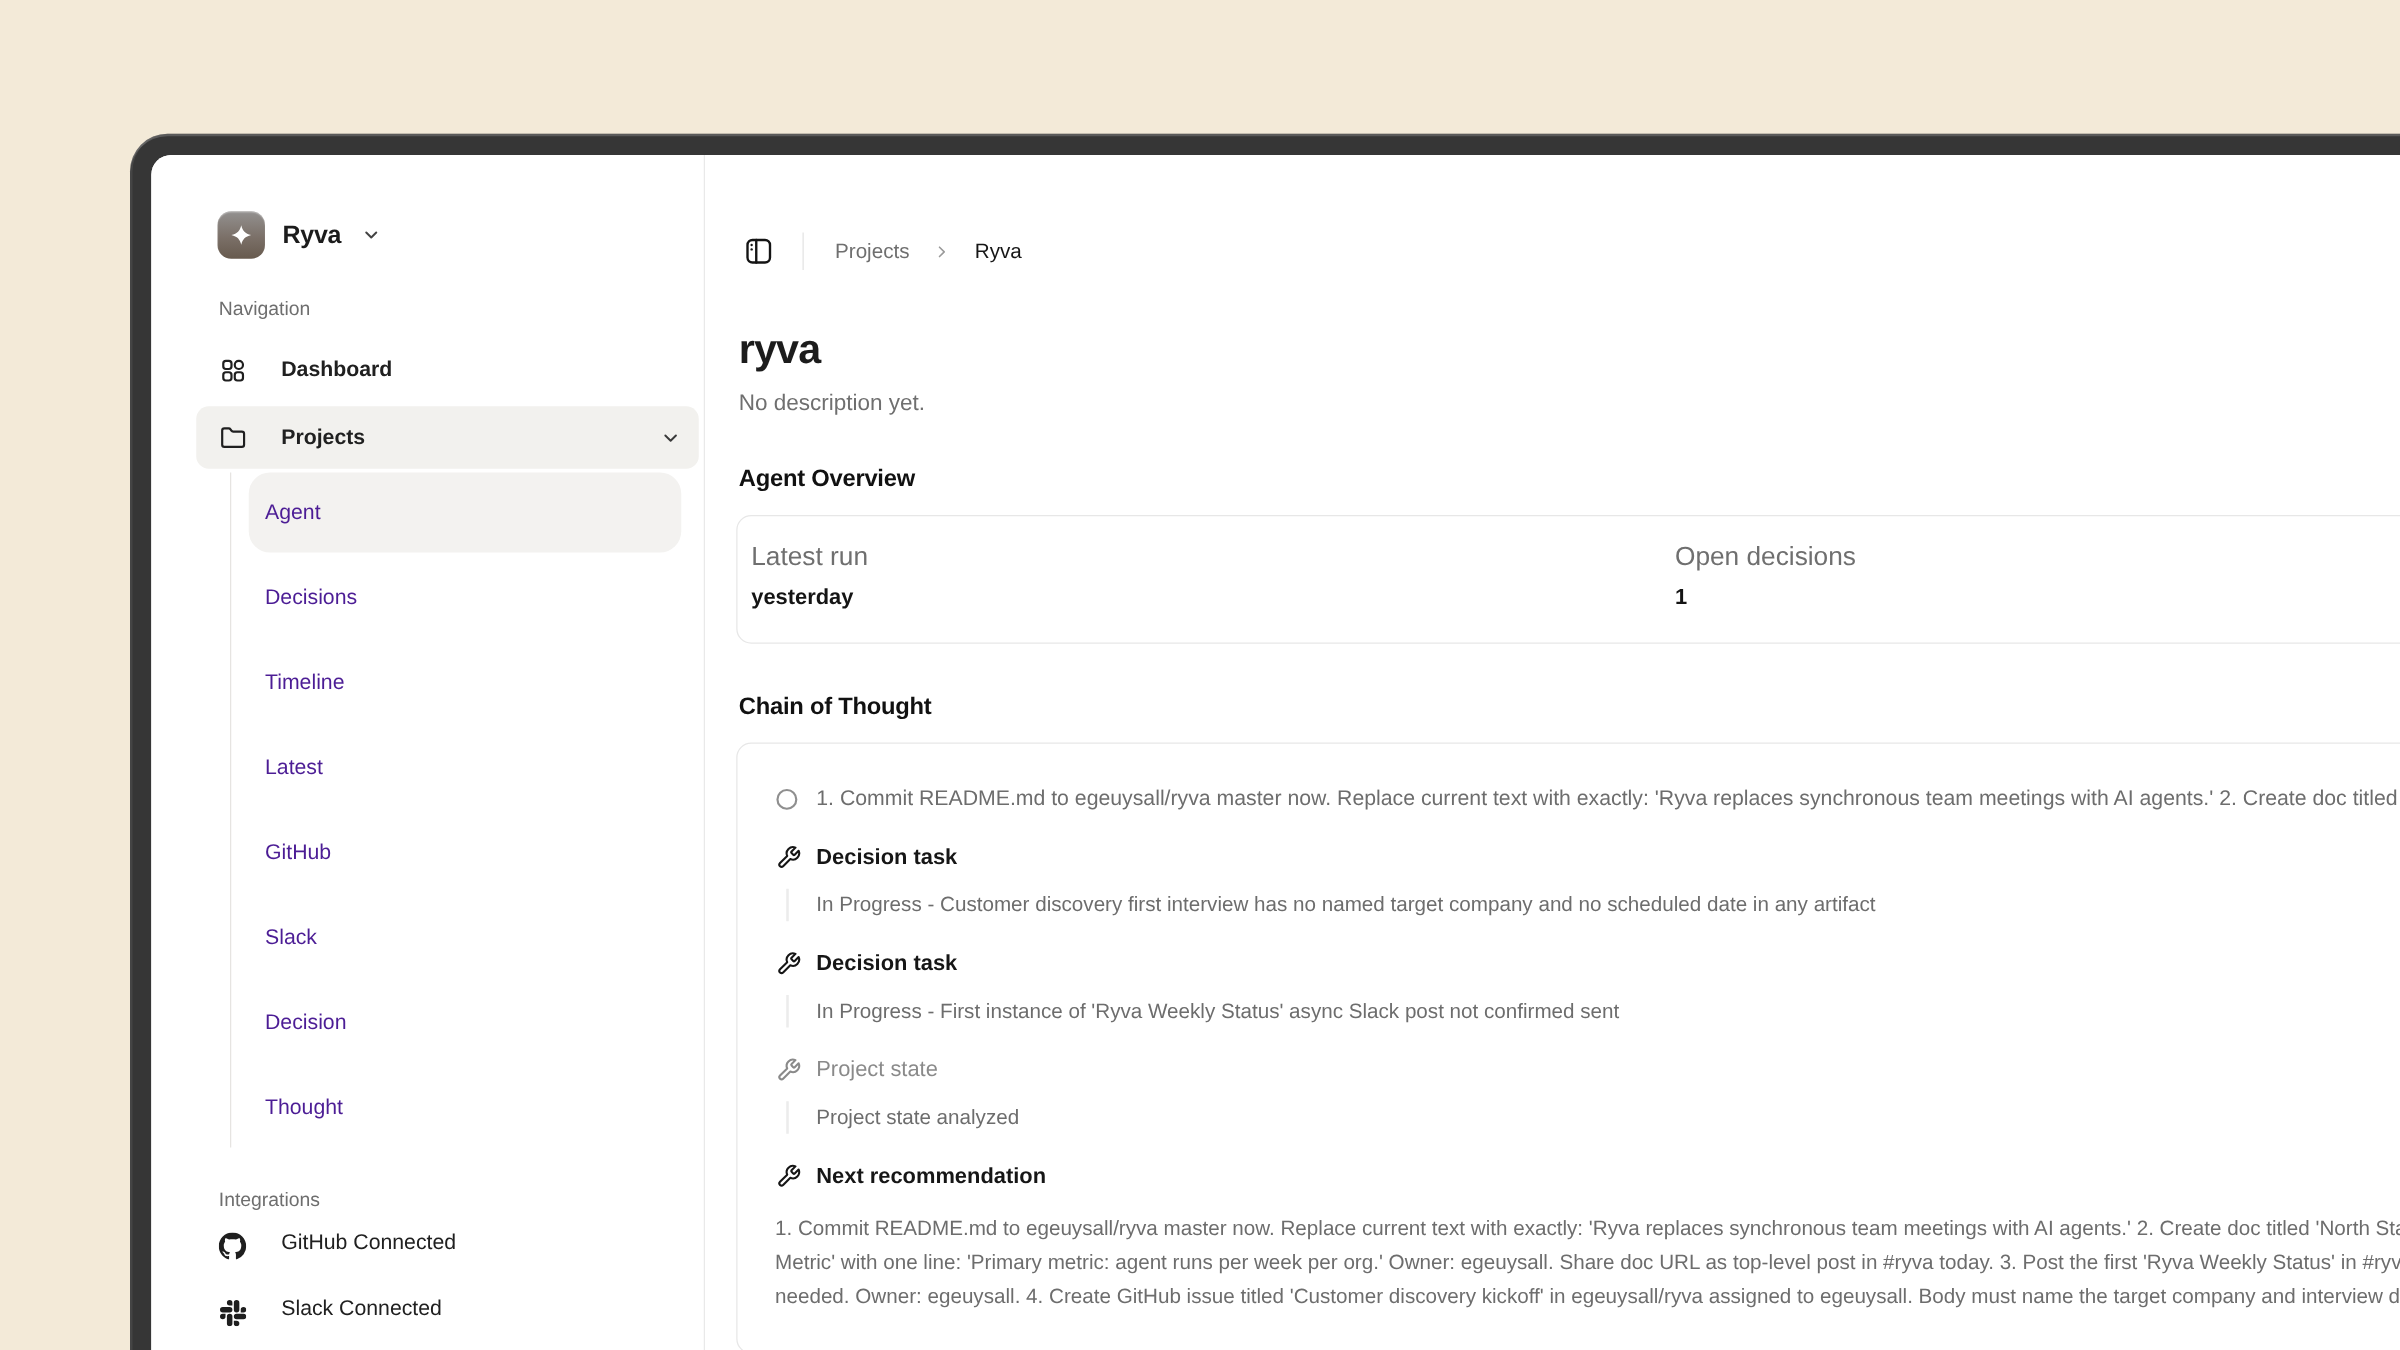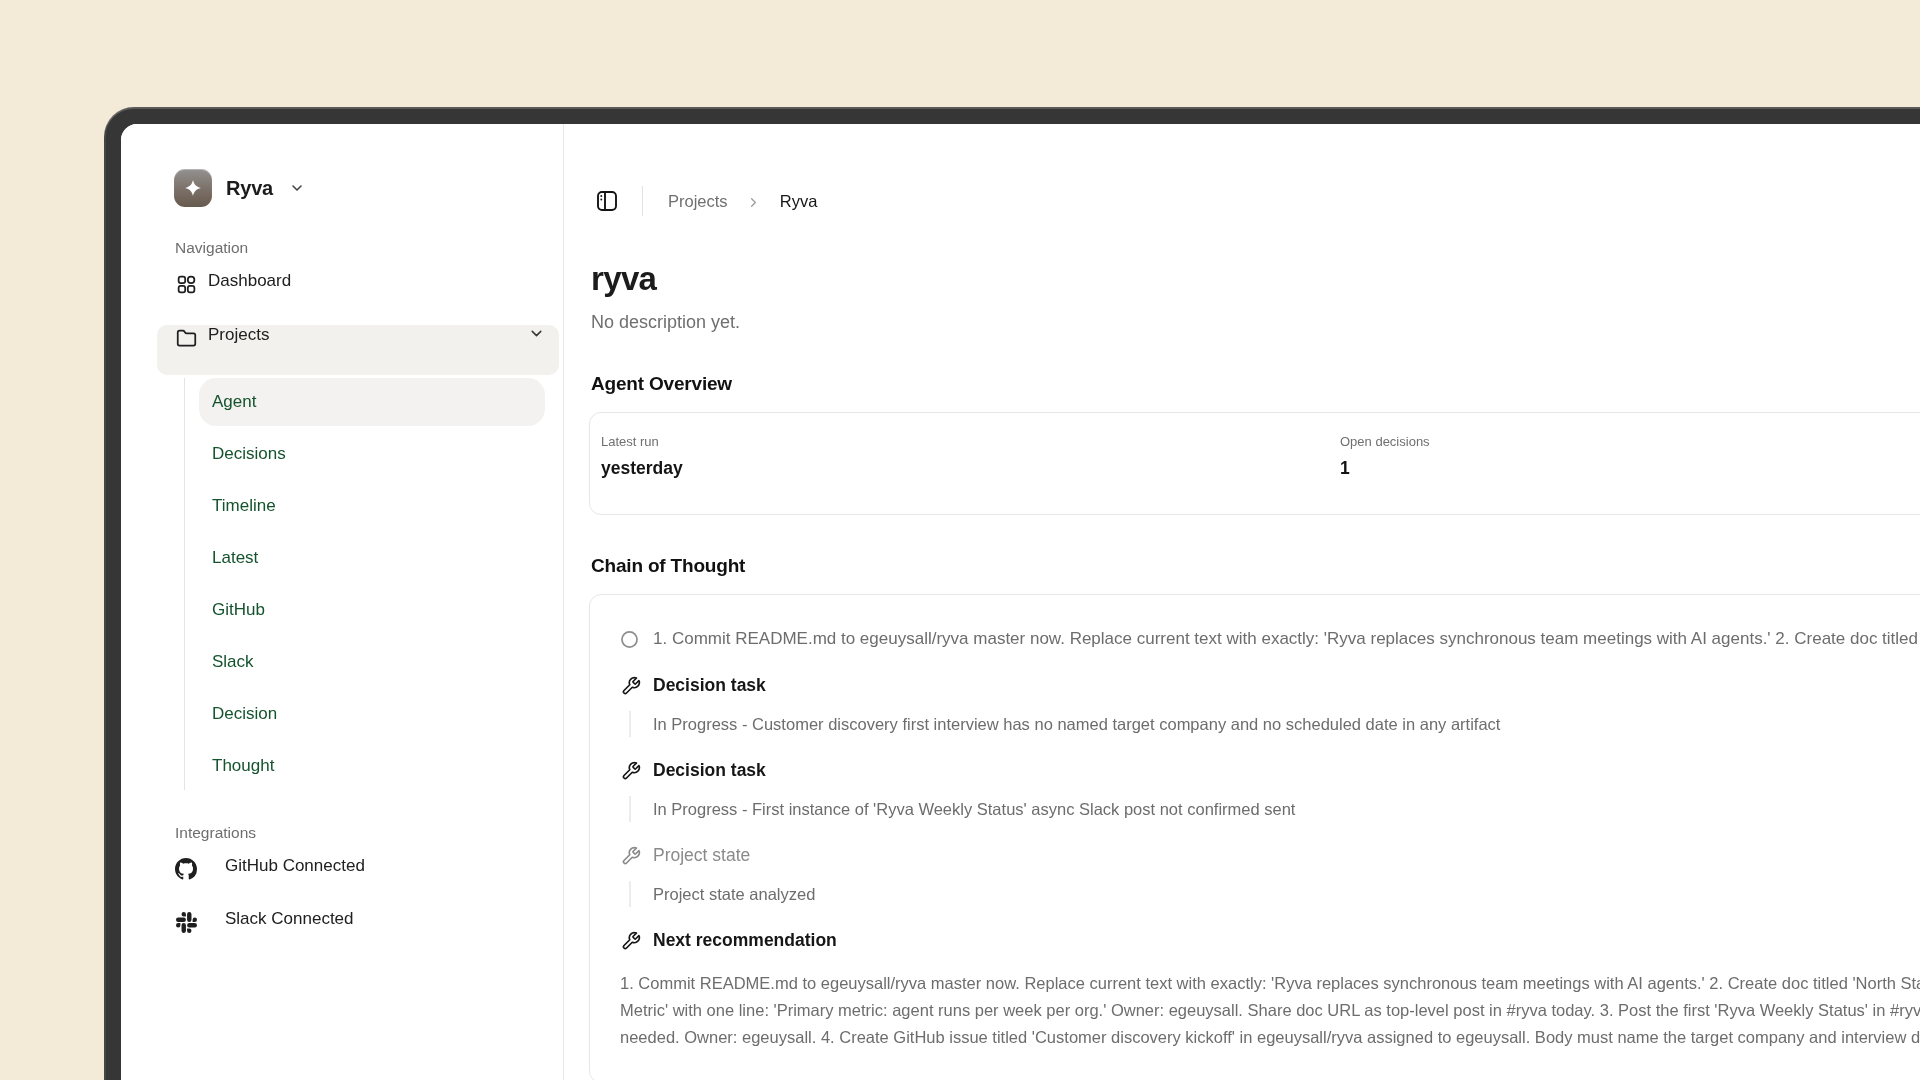--- a/index.html
+++ b/index.html
@@ -37,37 +37,37 @@
   .brand-logo {
     width:38px; height:38px; border-radius:11px;
     background:linear-gradient(180deg,#939190 0%, #7b7068 55%, #675a4e 100%);
     display:flex; align-items:center; justify-content:center;
     box-shadow: inset 0 1px 1px rgba(255,255,255,.35);
   }
   .brand-name { font-size:20px; font-weight:700; letter-spacing:-0.01em; }
   .brand .chev { margin-left:2px; color:#444; }
   .section-label { color:#6e6e6e; font-size:15.5px; margin:32px 0 14px 18px; }
   .nav-item {
-    display:flex; align-items:flex-start; gap:9px;
+    display:flex; align-items:center; gap:26px;
     height:50px; border-radius:10px; padding:0 14px 0 16px;
-    font-size:17px; color:#202020; cursor:pointer;
+    font-size:17px; color:#202020; cursor:pointer;font-weight:bold;
   }
   .nav-item + .nav-item { margin-top:4px; }
   .nav-item.active { background:#f2f1ee; }
   .nav-item .nav-label { flex:1; }
   .nav-icon { width:26px; height:26px; display:flex; align-items:center; justify-content:center; color:#1f1f1f; }
   .subnav {
     margin:3px 0 0 27px;
     border-left:1px solid #e6e4e1;
   }
   .subnav-item {
     margin-left:14px; margin-right:14px; margin-bottom:4px;
-    height:48px; display:flex; align-items:center;
+    height:64px; display:flex; align-items:center;
     padding-left:13px; border-radius:17px;
-    font-size:17px; color:#14532d; cursor:pointer;
+    font-size:17px; color:#4c1d95; cursor:pointer;
   }
   .subnav-item.active { background:#f3f2f0; }
   .integration-item {
     display:flex; align-items:flex-start; gap:26px;
     height:50px; padding:0 14px 0 16px;
     font-size:17px; color:#202020; cursor:pointer;
   }
   
   .main { flex:1; min-width:1640px; padding:62px 0 0 30px; }
   .topbar { display:flex; align-items:center; height:30px; }
@@ -80,21 +80,21 @@
   .page-title { margin:44px 0 0 -3px; font-size:33px; font-weight:700; letter-spacing:-0.02em; }
   .page-desc { margin-top:14px; margin-left:-3px; font-size:18px; color:#6f6f6f; }
   .section-heading { margin:40px 0 0 -3px; font-size:19px; font-weight:700; letter-spacing:-0.01em; color:#111; }
   .card {
     margin-left:-5px; margin-top:17px;
     width:1600px;
     border:1px solid #e7e7e7; border-radius:12px;
     background:#fff;
   }
   .stats-card { height:103px; padding:21px 14px 0 11px; display:grid; grid-template-columns:739px 1fr; }
-  .stat-label { font-size:13px; color:#6f6f6f; }
+  .stat-label { font-size:21px; color:#6f6f6f; }
   .stat-value { margin-top:9px; font-size:17.5px; font-weight:700; color:#141414; }
   .chain-card { height:489px; padding:34px 20px 0 30px; overflow:hidden; }
   .chain-row { display:flex; align-items:center; gap:12px; white-space:nowrap; }
   .chain-row .row-icon { flex:0 0 21px; width:21px; height:21px; display:flex; align-items:center; justify-content:center; }
   .row-step { gap:14px; color:#6d6d6d; font-size:17px; margin-bottom:26px; }
   .row-step .row-icon { flex-basis:19px; width:19px; height:19px; color:#8f8f8f; }
   .row-title { font-size:17.5px; font-weight:700; color:#161616; margin-bottom:15px; }
   .row-title.muted { color:#8a8a8a; }
   .row-title.muted .row-icon { color:#8a8a8a; }
   .row-title .row-icon { color:#161616; }

